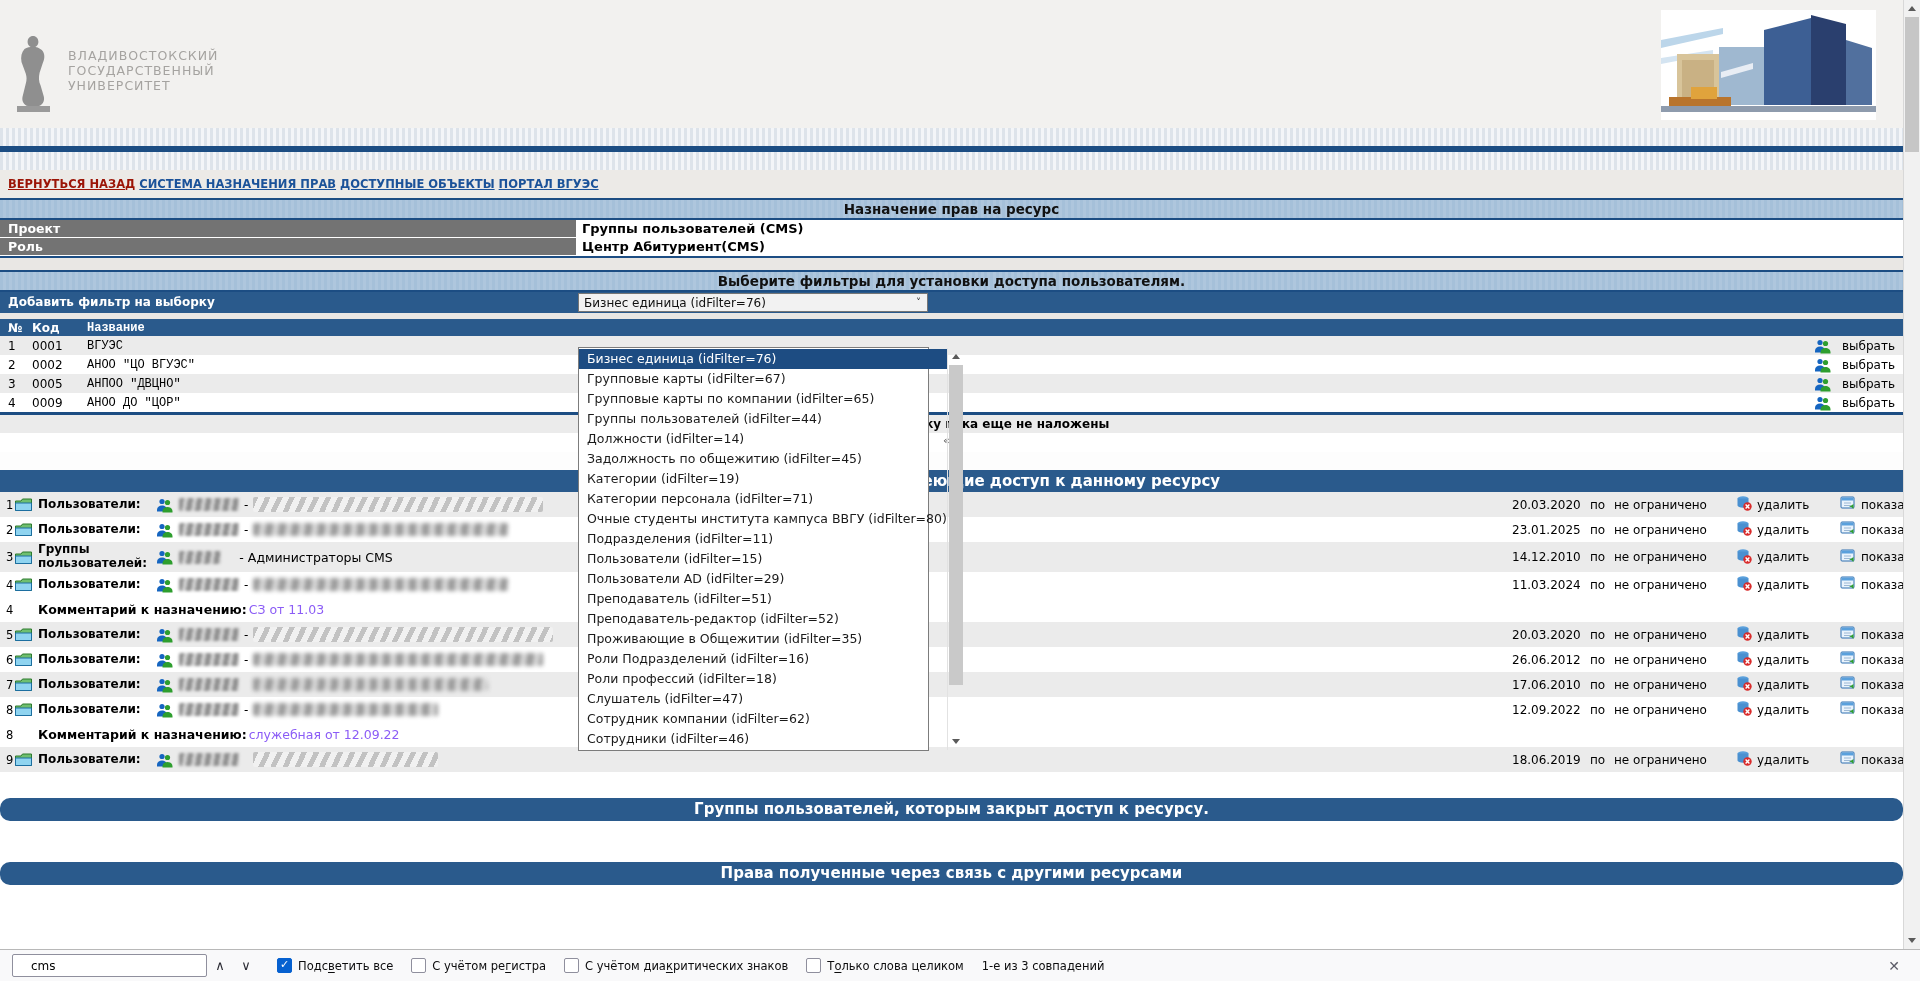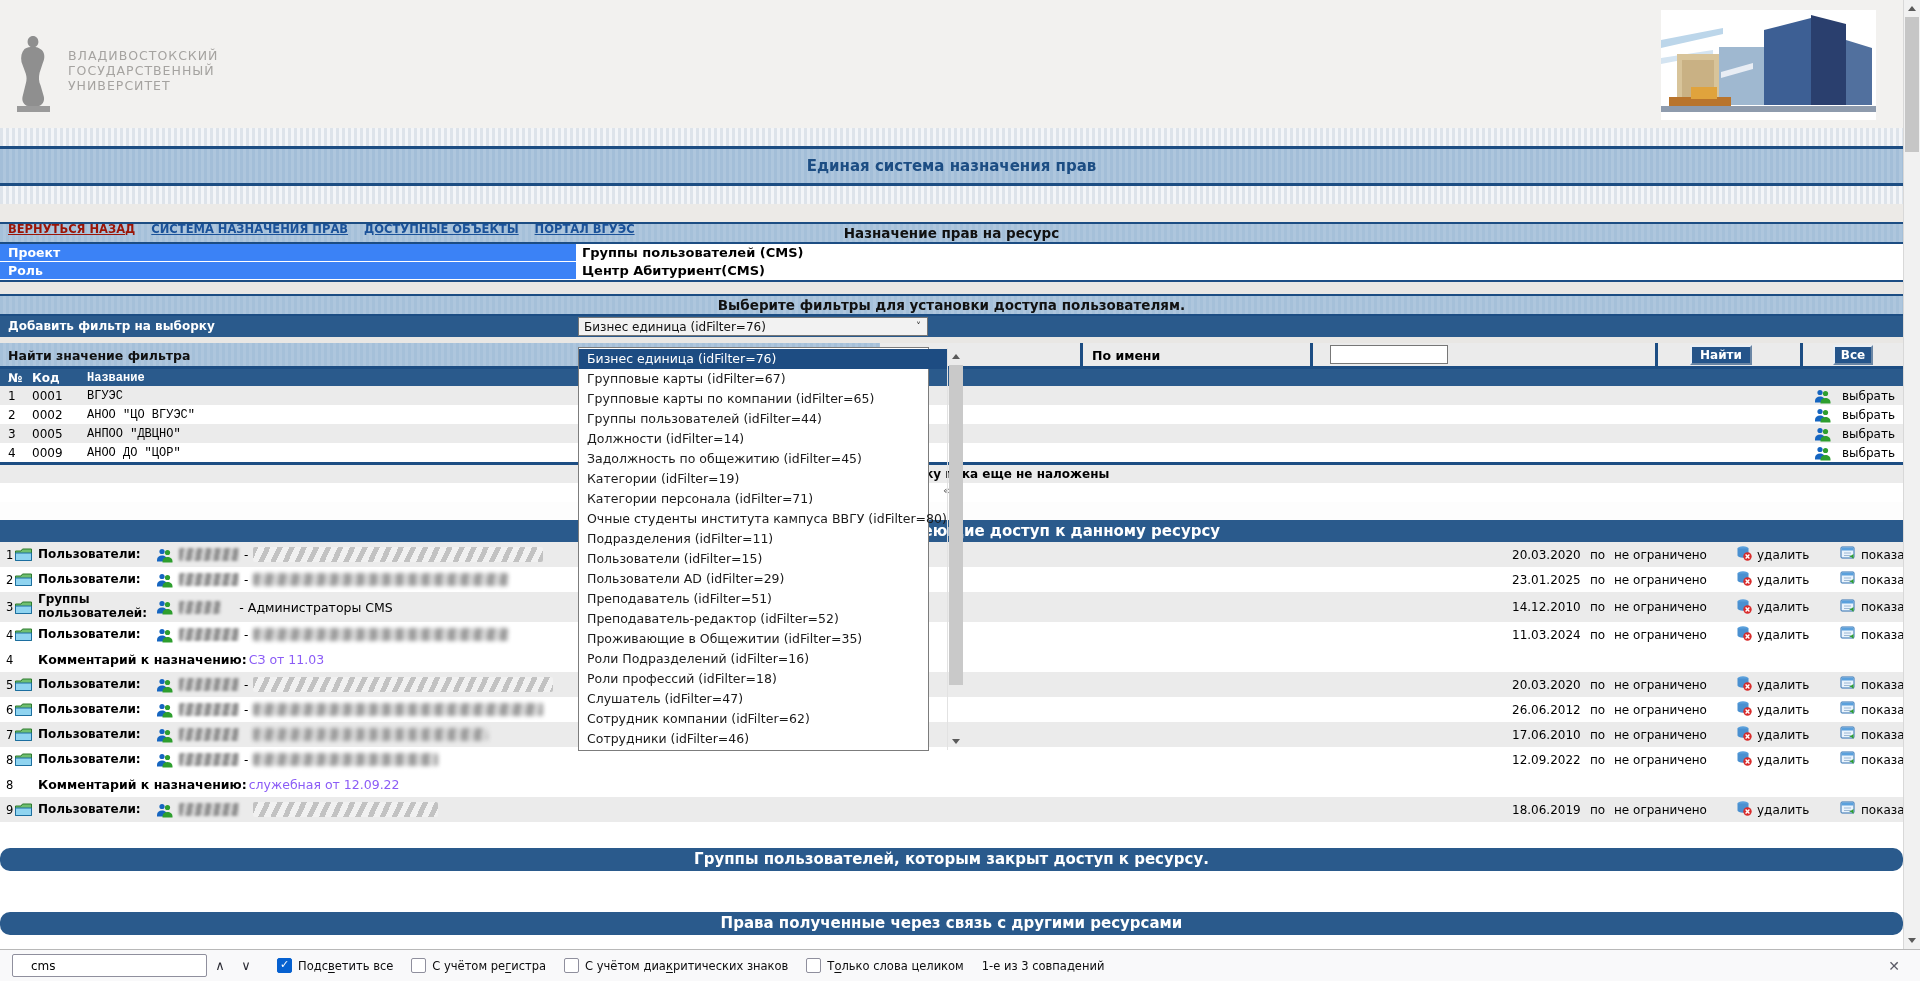--- a/index.html
+++ b/index.html
@@ -14,35 +14,35 @@
   .building-art { position:absolute; right:27px; top:10px; }
 
   
   .stripe { height:18px; width:1903px; background:repeating-linear-gradient(90deg,#dde3ea 0 3px,#f3f5f8 3px 6px); }
   .darkline { height:3px; width:1903px; background:#1c4d83; }
   .titleband { height:34px; width:1903px; line-height:34px; text-align:center;
     background:repeating-linear-gradient(90deg,#a3bed8 0 3px,#aec6dd 3px 6px);
     color:#1c4d83; font-size:15px; font-weight:bold; }
 
   
-  nav { height:16px; width:1903px; background:#eceae7; padding:18px 0 0 8px; display:flex; gap:16px; }
+  nav { height:28px; width:1903px; background:#eceae7; padding:7px 0 0 8px; display:flex; gap:4px; }
   nav a { font-size:11.5px; font-weight:bold; color:#1b5299; text-decoration:underline; cursor:pointer; white-space:nowrap; }
   nav a.back { color:#9b1406; }
 
   
   .band { width:1903px; text-align:center; font-weight:bold; }
   .band.light { height:22px; line-height:18px; background:repeating-linear-gradient(90deg,#a5c0d9 0 3px,#aec6dd 3px 6px);
     border-top:2px solid #1c4d83; border-bottom:2px solid #1c4d83; color:#111; font-size:13.5px; }
   .band.dark { height:22px; line-height:22px; background:#2a5a8c; color:#fff; font-size:15px; }
   .band.dark.h23 { height:23px; line-height:23px;border-radius:10px; }
 
   
   .kv { width:1903px; border-bottom:2px solid #1c4d83; background:#fff; }
   .kv-row { display:flex; height:17px; margin-bottom:1px; }
-  .kv-l { width:576px; background:#3b82f6; color:#fff; font-weight:bold; font-size:12.5px; padding:1px 0 0 8px; }
+  .kv-l { width:576px; background:#737373; color:#fff; font-weight:bold; font-size:12.5px; padding:1px 0 0 8px; }
   .kv-r { flex:1; background:#fff; color:#000; font-weight:bold; font-size:13px; padding:1px 0 0 6px; }
   .gap1 { height:12px; width:1903px; background:#e9e7e4; }
 
   
   .addrow { position:relative; height:21px; width:1903px; background:#2a5a8c; }
   .addlabel { position:absolute; left:8px; top:3px; color:#fff; font-weight:bold; font-size:12px; }
   .select { position:absolute; left:578px; top:1px; width:350px; height:19px; background:#f2f2f2;
     border:1px solid #767676; display:flex; align-items:center; font-size:12px; color:#111; padding-left:5px; cursor:pointer; }
   .select .chev { margin-left:auto; padding:0 6px; font-size:10px; color:#333; }
   .gap2 { height:6px; width:1903px; background:#e9e7e4; }
@@ -155,21 +155,20 @@
       <path d="M185 30 L211 38 L211 95 L185 95 Z" fill="#51709e"></path>
       <rect x="8" y="87" width="62" height="9" fill="#b9742c"></rect>
       <rect x="30" y="77" width="26" height="12" fill="#e0a33c"></rect>
       <path d="M60 62 l32 -9 v6 l-32 9z" fill="#e8edf4"></path>
       <rect x="0" y="96" width="215" height="6" fill="#8e9bad"></rect>
     </svg>
   </header>
 
   <div class="stripe"></div>
   <div class="darkline"></div>
-  <div class="titleband"><span>Единая система назначения прав</span></div>
   <div class="darkline"></div>
   <div class="stripe"></div>
 
   <nav class="main">
     <a class="back">ВЕРНУТЬСЯ НАЗАД</a>
     <a>СИСТЕМА НАЗНАЧЕНИЯ ПРАВ</a>
     <a>ДОСТУПНЫЕ ОБЪЕКТЫ</a>
     <a>ПОРТАЛ ВГУЭС</a>
   </nav>
 
@@ -191,33 +190,20 @@
 
   <div class="addrow">
     <span class="addlabel">Добавить фильтр на выборку</span>
     <div class="select">
       <span>Бизнес единица (idFilter=76)</span>
       <span class="chev">˅</span>
     </div>
   </div>
   <div class="gap2"></div>
 
-  <div class="findrow">
-    <span class="findlabel">Найти значение фильтра</span>
-    <div class="cells">
-      <div class="vsep" style="left:200px"></div>
-      <div class="vsep" style="left:430px"></div>
-      <div class="vsep" style="left:775px"></div>
-      <div class="vsep" style="left:920px"></div>
-      <span class="byname">По имени</span>
-      <input class="nameinput" value="" style="">
-      <button class="btn find">Найти</button>
-      <button class="btn all">Все</button>
-    </div>
-  </div>
 
   <div class="rhead">
     <span class="c1">№</span>
     <span class="c2">Код</span>
     <span class="c3">Название</span>
   </div>
   <div id="result-rows">
   <div class="rrow g">
     <span class="c1 num">1</span>
     <span class="c2 code">0001</span>

